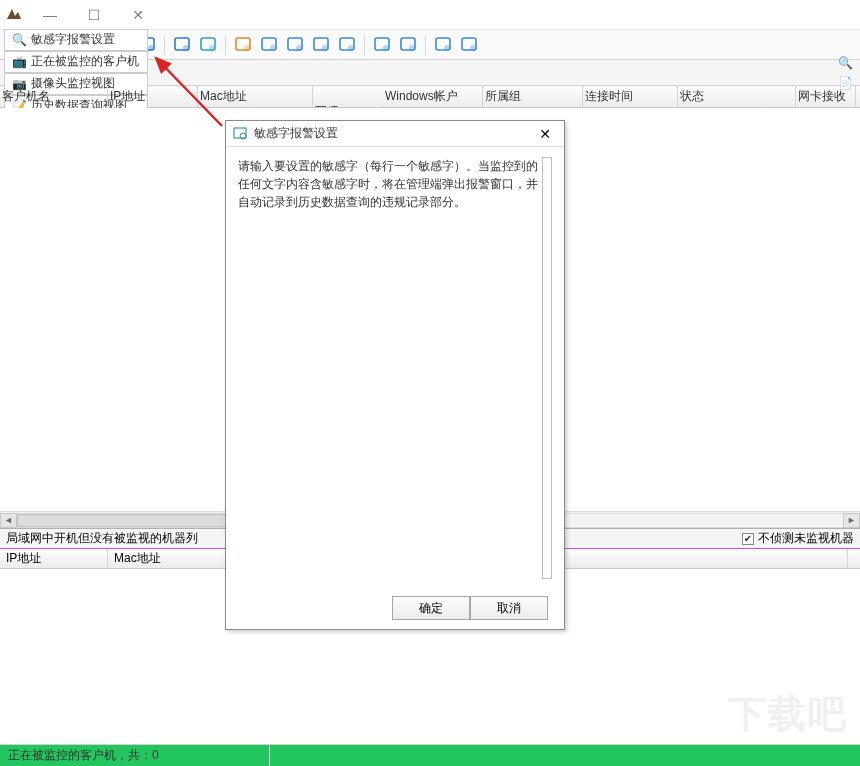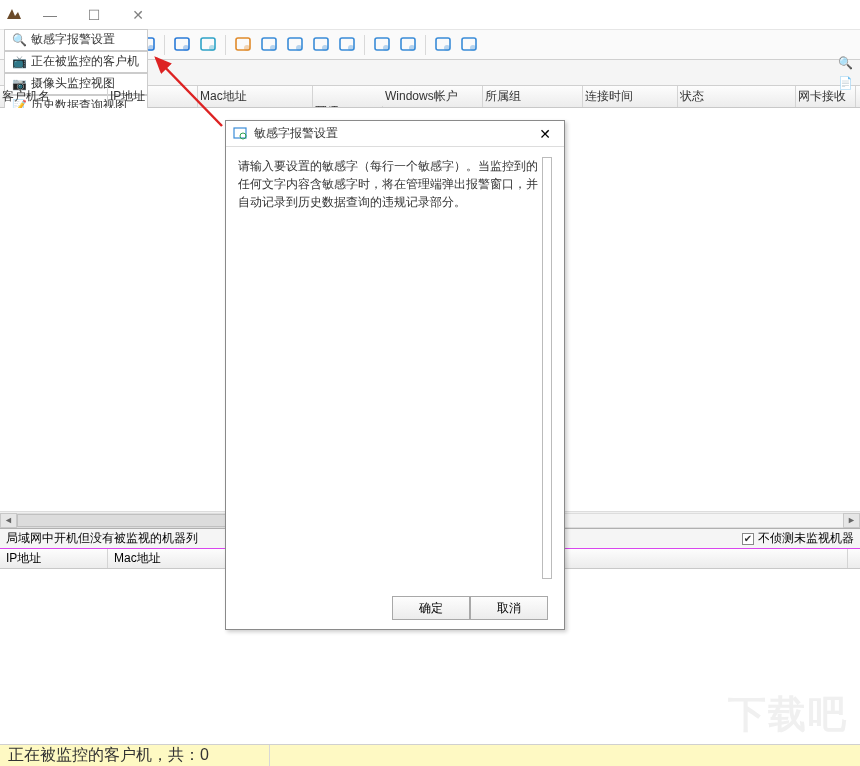--- a/index.html
+++ b/index.html
@@ -92,22 +92,22 @@
 }
 .chkbox { width:12px; height:12px; border:1px solid #888; background:#fff; display:inline-flex; align-items:center; justify-content:center; margin-right:4px; font-size:10px; color:#333; line-height:1;}
 .tbl-hdr2 {
   height:20px; display:flex;
   background: linear-gradient(#fdfdfd,#ececec);
   border-bottom:1px solid #c8c8c8;
 }
 .tbl-hdr2 .col { border-right:1px solid #d4d4d4; display:flex; align-items:center; padding:0 6px;}
 .statusbar {
   position:absolute; left:0; right:0; bottom:0;
-  height:22px; background:#fef9c3; border-top:1px solid #d0d0d0;
-  display:flex; align-items:center; font-size:16px; color:#333;
+  height:22px; background:#22c55e; border-top:1px solid #d0d0d0;
+  display:flex; align-items:center; font-size:12px; color:#333;
 }
 .status-cell { padding:0 8px; height:100%; display:flex; align-items:center; border-right:1px solid #d8d8d8;}
 .watermark {
   position:absolute; right:12px; bottom:26px;
   font-size:38px; font-weight:bold; color:#f0f0f0; letter-spacing:2px;
   pointer-events:none; user-select:none;
 }
 
 .arrow-annot {
   position:absolute; left:150px; top:54px; pointer-events:none;

